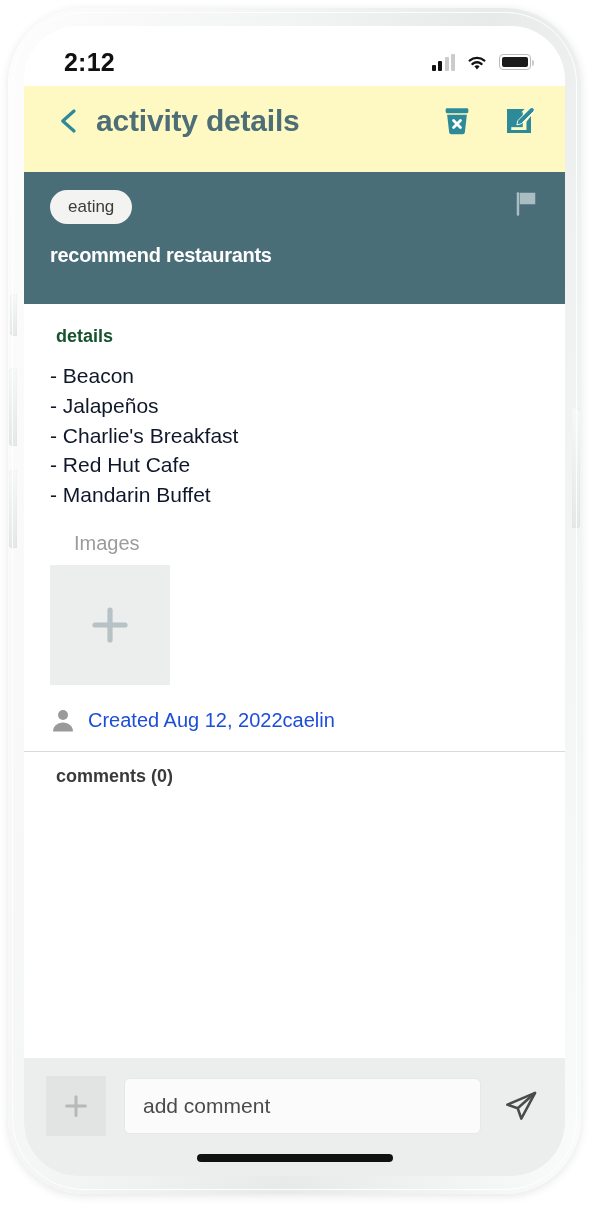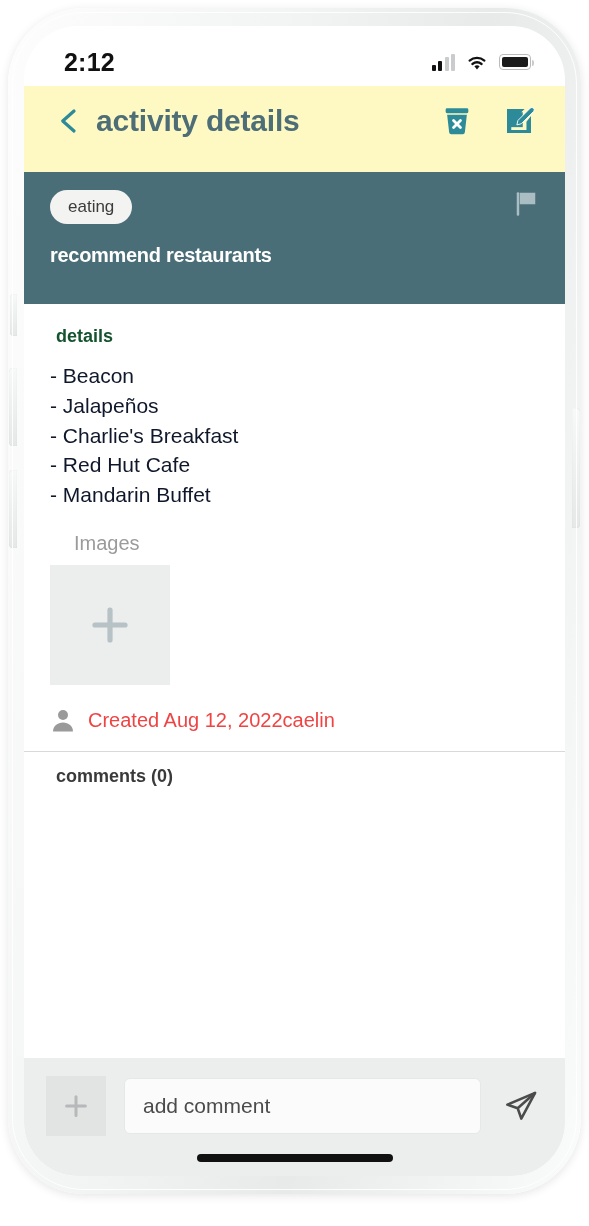--- a/index.html
+++ b/index.html
@@ -165,21 +165,21 @@
     display:flex; align-items:center; justify-content:center;
     cursor:pointer;
   }
   .image-add svg { width:48px; height:48px; }
   .created-row {
     margin-top:22px;
     display:flex; align-items:center; gap:12px;
     padding-bottom:18px;
   }
   .created-avatar { width:26px; height:26px; display:block; }
-  .created-text { font-size:20px; color:#ef4444; }
+  .created-text { font-size:20px; color:#1d4ed8; }
 
   .divider { height:1px; background:#d8d9da; }
 
   
   .comments {
     background:#fff;
     padding:14px 26px 0 26px;
     flex:1;
   }
   .comments-label {

